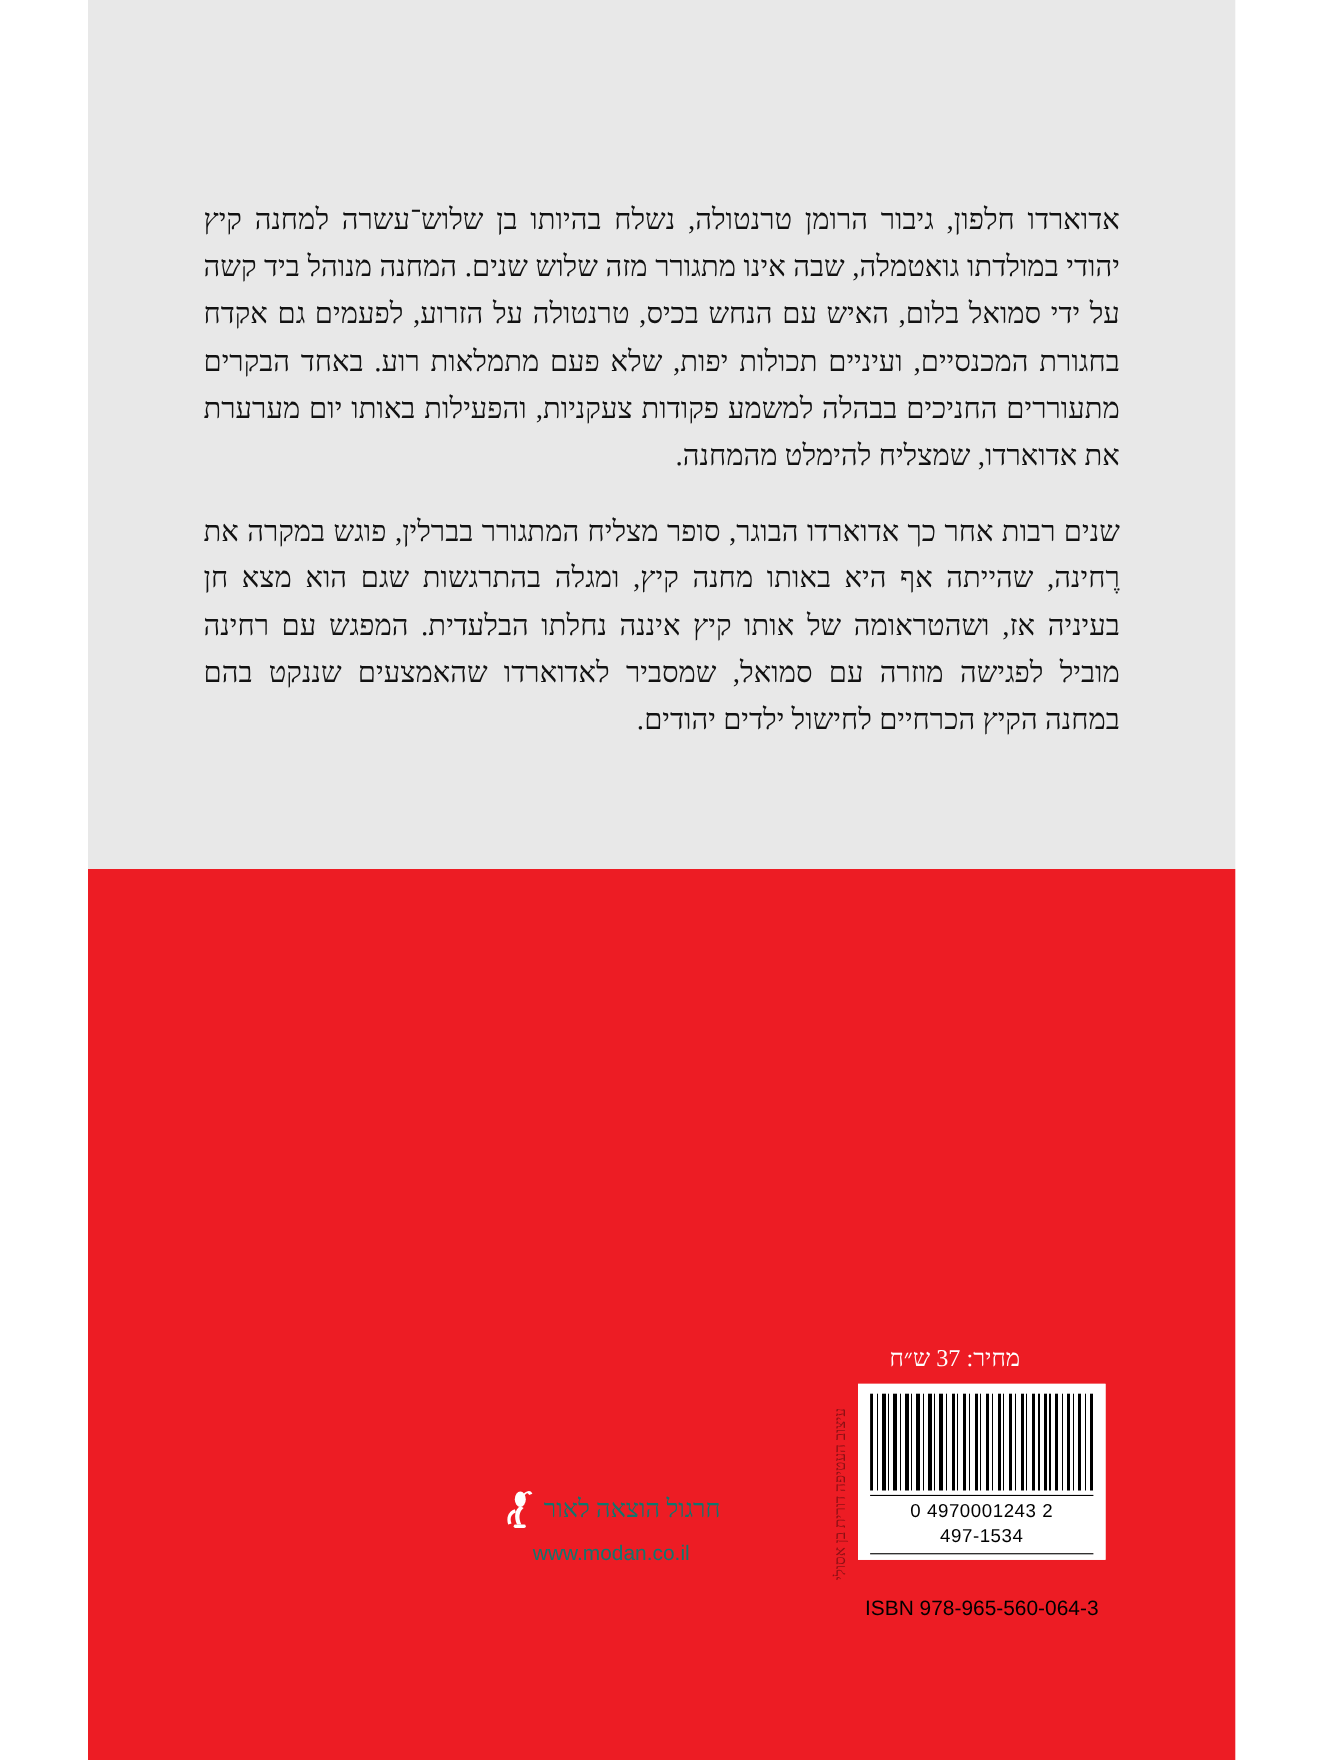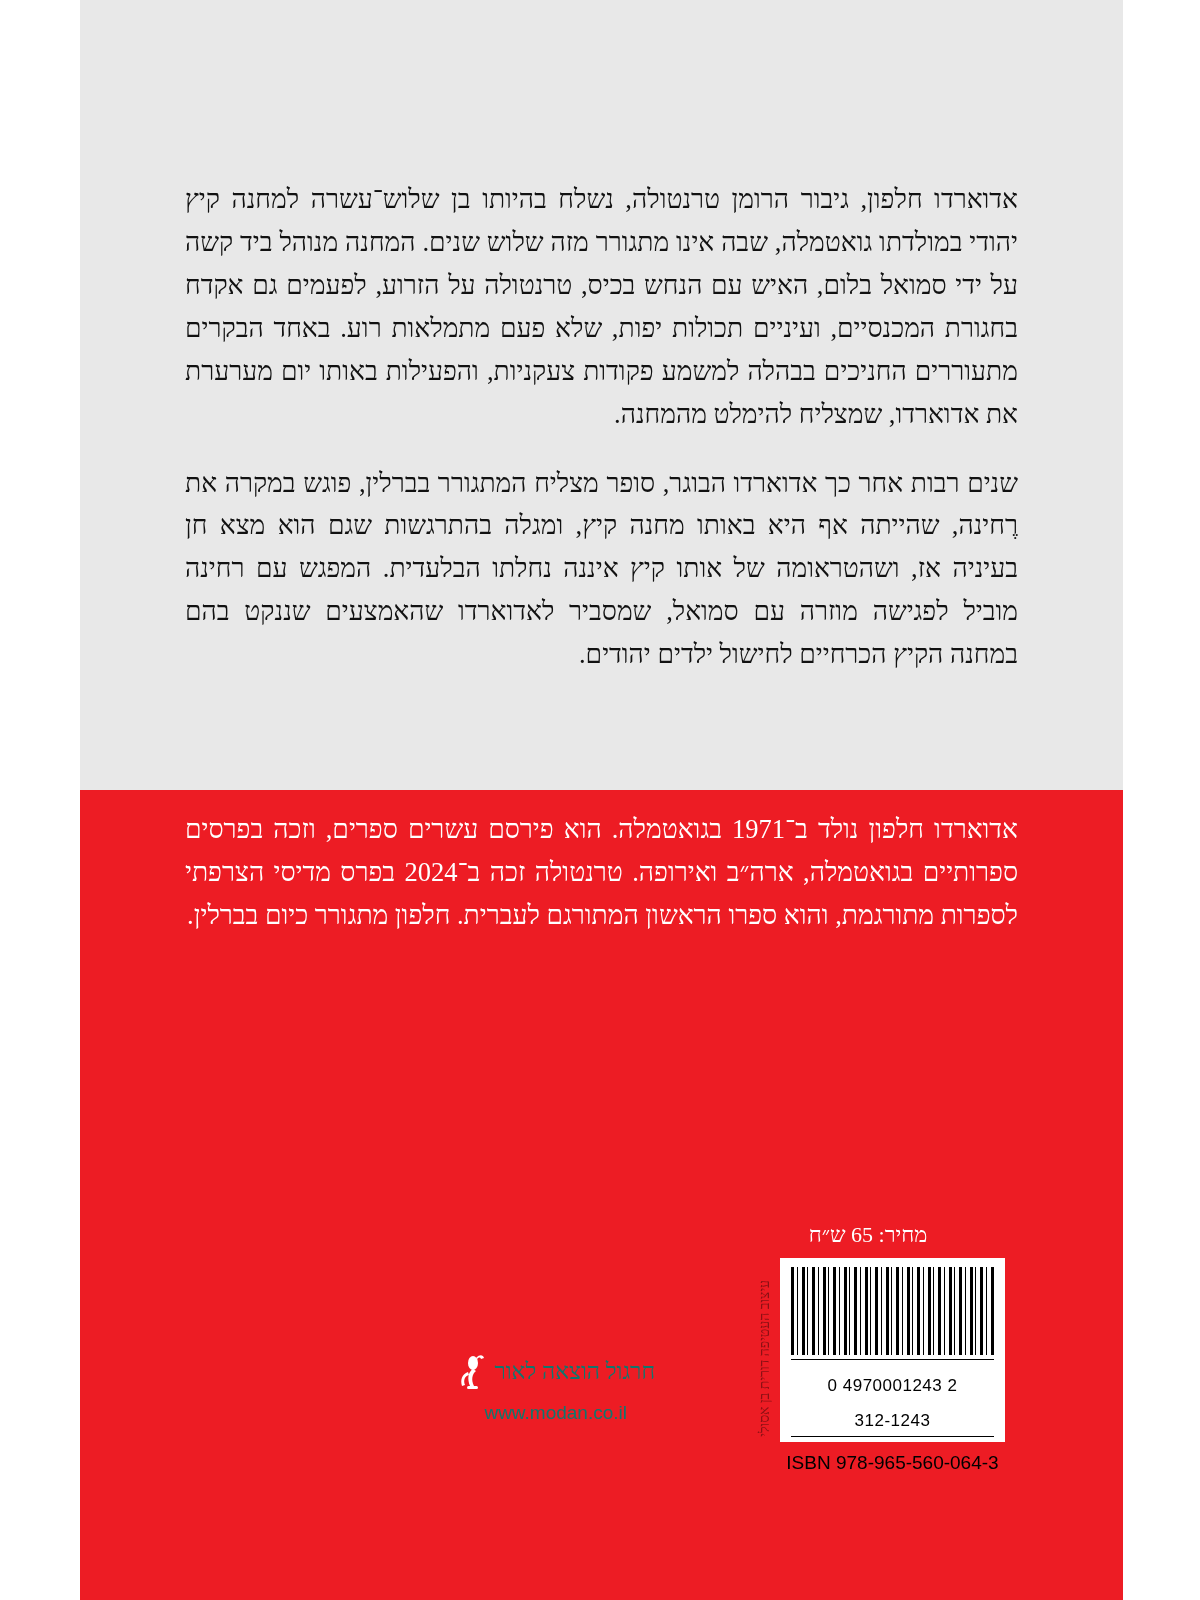--- a/index.html
+++ b/index.html
@@ -117,21 +117,21 @@
     border-top: 1px solid #000;
     border-bottom: 1px solid #000;
     padding: 3px 0;
     font-family: "Liberation Sans", sans-serif;
     font-size: 17px;
     text-align: center;
     direction: ltr;
     color: #000;
     letter-spacing: 0.5px;
   }
-  .barcode-nums div { line-height: 1.35; margin-top: 12px; }
+  .barcode-nums div { line-height: 1.35; }
 
   .isbn {
     position: absolute;
     right: 118px;
     top: 1424px;
     width: 225px;
     text-align: center;
     font-family: "Liberation Sans", sans-serif;
     font-size: 19px;
     color: #000000;
@@ -218,33 +218,32 @@
 
     <div class="top-panel"></div>
     <div class="bottom-panel"></div>
 
     <div class="text-col top-text">
       <p class="para">אדוארדו חלפון, גיבור הרומן טרנטולה, נשלח בהיותו בן שלוש־עשרה למחנה קיץ יהודי במולדתו גואטמלה, שבה אינו מתגורר מזה שלוש שנים. המחנה מנוהל ביד קשה על ידי סמואל בלום, האיש עם הנחש בכיס, טרנטולה על הזרוע, לפעמים גם אקדח בחגורת המכנסיים, ועיניים תכולות יפות, שלא פעם מתמלאות רוע. באחד הבקרים מתעוררים החניכים בבהלה למשמע פקודות צעקניות, והפעילות באותו יום מערערת את אדוארדו, שמצליח להימלט מהמחנה.</p>
       <p class="para">שנים רבות אחר כך אדוארדו הבוגר, סופר מצליח המתגורר בברלין, פוגש במקרה את רֶחינה, שהייתה אף היא באותו מחנה קיץ, ומגלה בהתרגשות שגם הוא מצא חן בעיניה אז, ושהטראומה של אותו קיץ איננה נחלתו הבלעדית. המפגש עם רחינה מוביל לפגישה מוזרה עם סמואל, שמסביר לאדוארדו שהאמצעים שננקט בהם במחנה הקיץ הכרחיים לחישול ילדים יהודים.</p>
     </div>
 
     <div class="text-col bottom-text">
-      <p class="para">אדוארדו חלפון נולד ב־1971 בגואטמלה. הוא פירסם עשרים ספרים, וזכה בפרסים ספרותיים בגואטמלה, ארה״ב ואירופה. טרנטולה זכה ב־2024 בפרס מדיסי הצרפתי לספרות מתורגמת, והוא ספרו הראשון המתורגם לעברית. חלפון מתגורר כיום בברלין.</p>
-    </div>
-
-    <div class="price-line">מחיר: 65 ש״ח</div>
+    </div>
+
+    <div class="price-line">מחיר: 37 ש״ח</div>
 
     <div class="side-credit">עיצוב העטיפה
 דורית בן אסולי</div>
 
     <div class="barcode-box">
       <div class="bars"></div>
       <div class="barcode-nums">
         <div>0  4970001243  2</div>
-        <div>312-1243</div>
+        <div>497-1534</div>
       </div>
     </div>
 
     <div class="isbn">ISBN  978-965-560-064-3</div>
 
     <div class="pub-row">
 
 
       <div class="pub">
         <div class="name">

